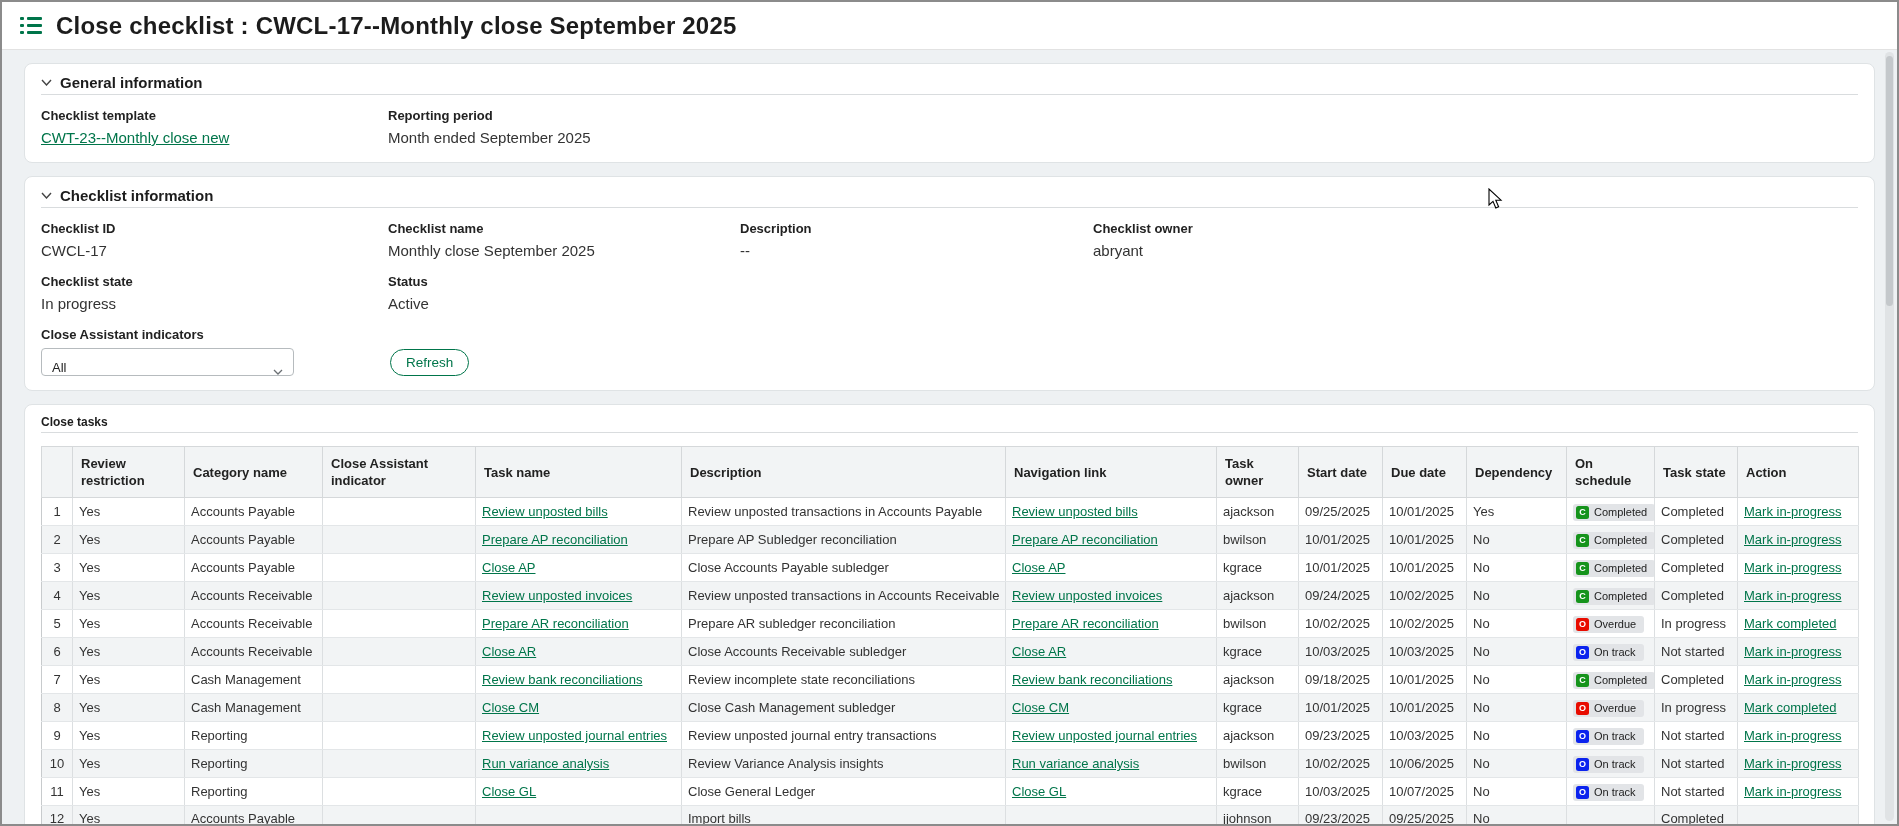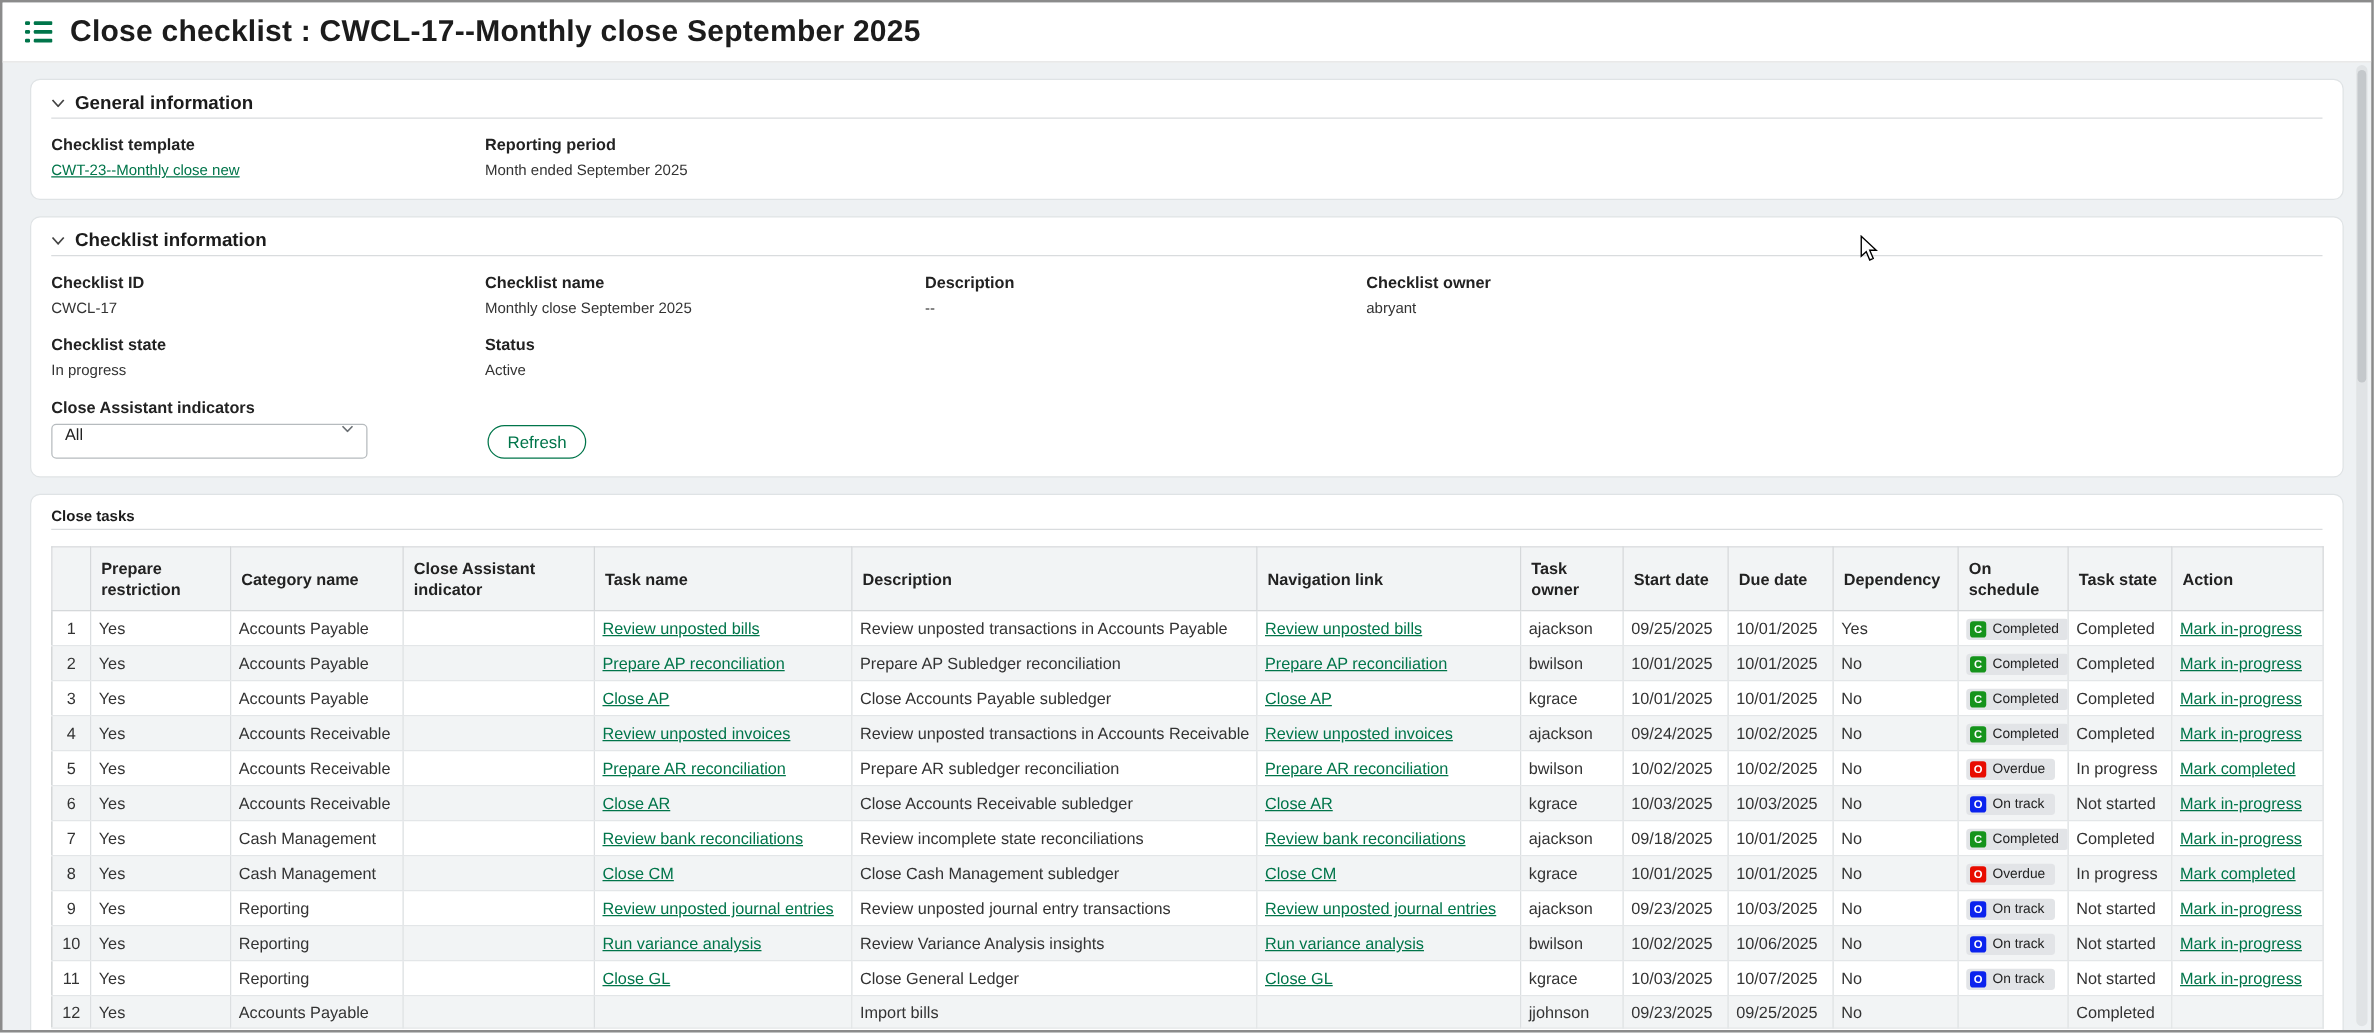--- a/index.html
+++ b/index.html
@@ -33,27 +33,27 @@
   .section-head {
     display: flex; align-items: center; gap: 8px;
     border-bottom: 1px solid #d9dcde; padding-bottom: 3px; margin-bottom: 13px;
   }
   .section-title { font-size: 15px; font-weight: bold; color: #1c1c1c; }
   .sec-chev { width: 11px; height: 7px; cursor: pointer; }
   
   .fields-grid { display: grid; grid-template-columns: 347px 352px 353px 1fr; margin-bottom: 15px; }
   .fields-grid:last-child { margin-bottom: 2px; }
   .field-label { font-size: 13px; font-weight: bold; color: #222; margin-bottom: 6px; }
-  .field-value { font-size: 12px; color: #333; }
+  .field-value { font-size: 15px; color: #333; }
   .field-value.link { color: #00754A; text-decoration: underline; cursor: pointer; }
   
   .controls-row { display: grid; grid-template-columns: 347px auto; align-items: end; margin-top: 4px; }
   .select-box {
     width: 253px; height: 28px; border: 1px solid #b6bbbe; border-radius: 4px;
-    background: #fff; display: flex; align-items: flex-start; justify-content: space-between;
+    background: #fff; display: flex; align-items: flex-end; justify-content: space-between;
     padding: 0 10px; font-size: 13px; color: #222; cursor: pointer;
   }
   .refresh-btn { margin-left: 2px; margin-bottom: 0px; }
   
   .tasks-table { border-collapse: collapse; table-layout: fixed; width: 1817px; font-size: 13px; }
   .tasks-table th {
     background: #f2f4f5; font-weight: bold; color: #222; text-align: left;
     padding: 8px 8px; border: 1px solid #d5d8da; vertical-align: middle; line-height: 17px;
   }
   .tasks-table td {
@@ -171,21 +171,21 @@
     </div>
 
     <div class="card">
       <div class="section-head">
         <div class="section-title" style="font-size:12px;">Close tasks</div>
       </div>
       <table class="tasks-table">
         <thead>
             <tr>
               <th style="width:31px"></th>
-              <th style="width:112px">Prepare restriction</th>
+              <th style="width:112px">Review restriction</th>
               <th style="width:138px">Category name</th>
               <th style="width:153px">Close Assistant indicator</th>
               <th style="width:206px">Task name</th>
               <th style="width:324px">Description</th>
               <th style="width:211px">Navigation link</th>
               <th style="width:82px">Task owner</th>
               <th style="width:84px">Start date</th>
               <th style="width:84px">Due date</th>
               <th style="width:100px">Dependency</th>
               <th style="width:88px">On schedule</th>

